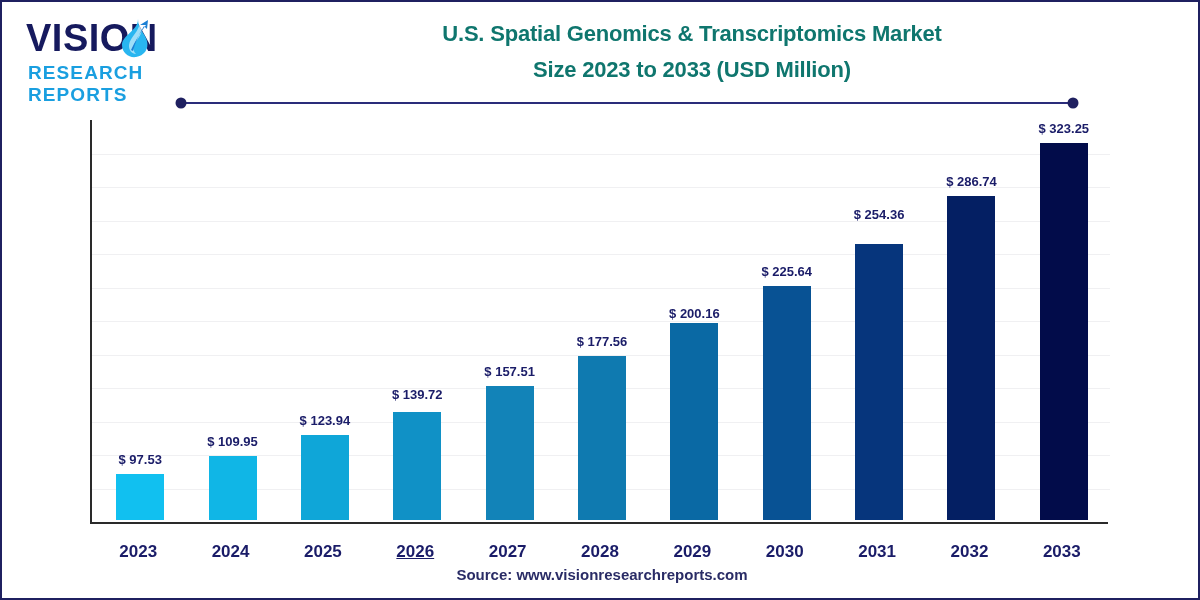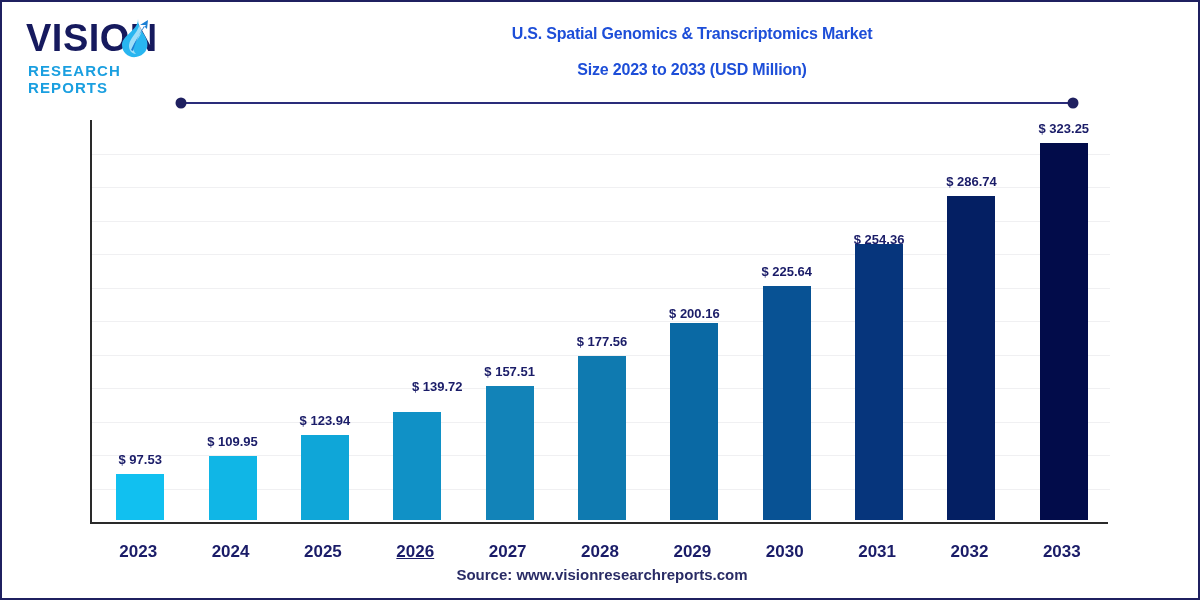--- a/index.html
+++ b/index.html
@@ -57,38 +57,38 @@
     position: absolute;
     left: 98px;
     top: 1px;
     width: 32px;
     height: 42px;
   }
   .logo-sub {
     position: absolute;
     left: 8px;
     top: 46px;
-    font-size: 15px;
+    font-size: 19px;
     font-weight: 700;
     letter-spacing: 1.1px;
     color: #1a9fe0;
     font-family: "Liberation Sans", sans-serif;
   }
 
   .title-block {
     position: absolute;
     left: 210px;
     top: 14px;
     width: 960px;
     text-align: center;
   }
   .title-line {
-    font-size: 16px;
-    font-weight: 700;
-    color: #1d4ed8;
+    font-size: 22px;
+    font-weight: 700;
+    color: #0f766e;
     line-height: 36px;
     letter-spacing: -0.2px;
     font-family: "Liberation Sans", sans-serif;
   }
 
   .header-rule {
     position: absolute;
     left: 172px;
     top: 93px;
     width: 906px;
@@ -240,41 +240,41 @@
           <div class="bar-slot" style="left: 92.3636px; width: 92.3636px;">
             <div class="bar" title="2024: $ 109.95" style="height: 64.4814px; background: rgb(16, 182, 230);"></div>
             <div class="bar-label" style="bottom: 71.4814px;">$ 109.95</div>
           </div>
           <div class="bar-slot" style="left: 184.727px; width: 92.3636px;">
             <div class="bar" title="2025: $ 123.94" style="height: 85.0069px; background: rgb(15, 166, 216);"></div>
             <div class="bar-label" style="bottom: 92.0069px;">$ 123.94</div>
           </div>
           <div class="bar-slot" style="left: 277.091px; width: 92.3636px;">
             <div class="bar" title="2026: $ 139.72" style="height: 108.159px; background: rgb(16, 145, 198);"></div>
-            <div class="bar-label" style="bottom: 126px; margin-left: 20px;">$ 139.72</div>
+            <div class="bar-label" style="bottom: 118px;">$ 139.72</div>
           </div>
           <div class="bar-slot" style="left: 369.455px; width: 92.3636px;">
             <div class="bar" title="2027: $ 157.51" style="height: 134.259px; background: rgb(18, 131, 184);"></div>
             <div class="bar-label" style="bottom: 141.259px;">$ 157.51</div>
           </div>
           <div class="bar-slot" style="left: 461.818px; width: 92.3636px;">
             <div class="bar" title="2028: $ 177.56" style="height: 163.676px; background: rgb(15, 122, 176);"></div>
             <div class="bar-label" style="bottom: 170.676px;">$ 177.56</div>
           </div>
           <div class="bar-slot" style="left: 554.182px; width: 92.3636px;">
             <div class="bar" title="2029: $ 200.16" style="height: 196.833px; background: rgb(10, 105, 164);"></div>
             <div class="bar-label" style="bottom: 199px;">$ 200.16</div>
           </div>
           <div class="bar-slot" style="left: 646.545px; width: 92.3636px;">
             <div class="bar" title="2030: $ 225.64" style="height: 234.216px; background: rgb(8, 82, 148);"></div>
             <div class="bar-label" style="bottom: 241.216px;">$ 225.64</div>
           </div>
           <div class="bar-slot" style="left: 738.909px; width: 92.3636px;">
             <div class="bar" title="2031: $ 254.36" style="height: 276.353px; background: rgb(6, 53, 124);"></div>
-            <div class="bar-label" style="bottom: 273px;">$ 254.36</div>
+            <div class="bar-label" style="bottom: 298px;">$ 254.36</div>
           </div>
           <div class="bar-slot" style="left: 831.273px; width: 92.3636px;">
             <div class="bar" title="2032: $ 286.74" style="height: 323.859px; background: rgb(4, 31, 99);"></div>
             <div class="bar-label" style="bottom: 330.859px;">$ 286.74</div>
           </div>
           <div class="bar-slot" style="left: 923.636px; width: 92.3636px;">
             <div class="bar" title="2033: $ 323.25" style="height: 377.425px; background: rgb(2, 12, 74);"></div>
             <div class="bar-label" style="bottom: 384.425px;">$ 323.25</div>
           </div>
         </div>

